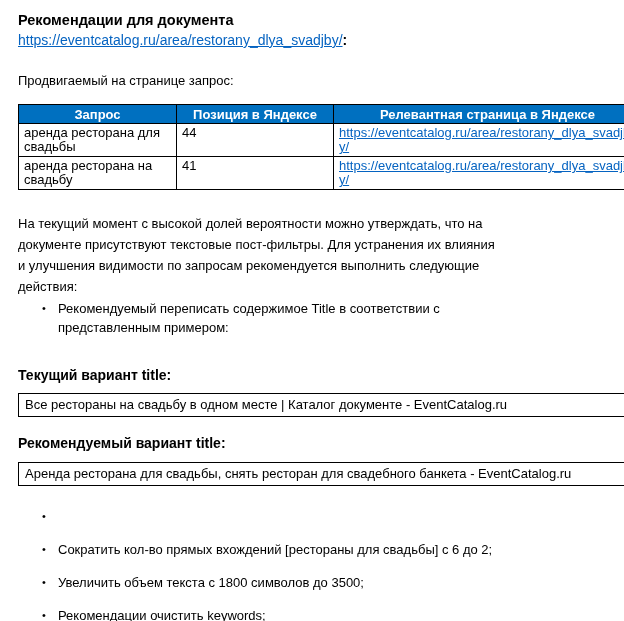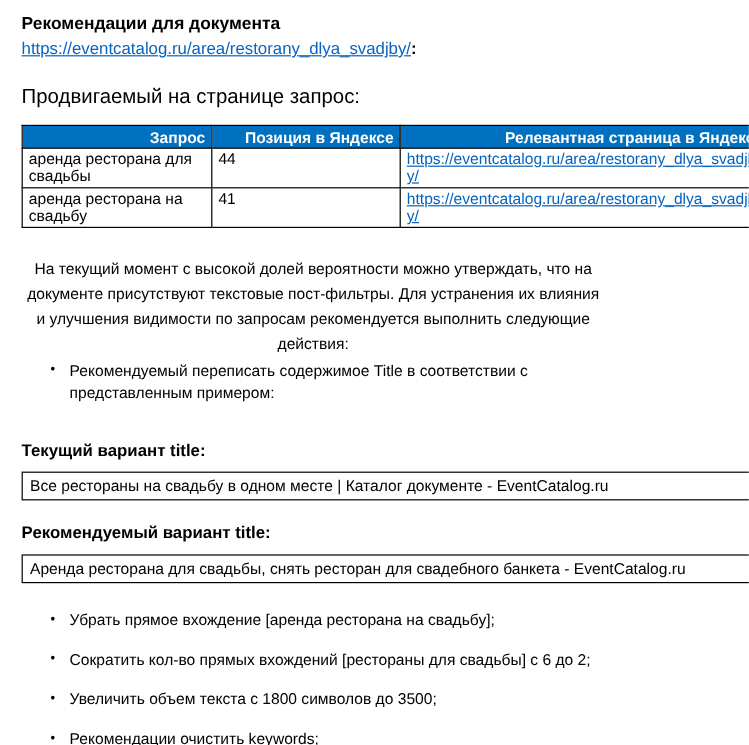--- a/index.html
+++ b/index.html
@@ -19,37 +19,37 @@
     line-height: 17px;
   }
   .link-line { margin-top: 3px; font-size: 14px; line-height: 17px; }
   .doc-link {
     color: var(--link-color, #0563C1);
     text-decoration: underline;
     cursor: pointer;
   }
   .bold-colon { font-weight: bold; color: var(--text-color, #000000); }
 
-  .intro { margin-top: 24px; font-size: 17px; line-height: 16px; }
+  .intro { margin-top: 24px; font-size: 13px; line-height: 16px; }
 
   table.queries {
     margin-top: 15px;
     border-collapse: collapse;
     table-layout: fixed;
     width: 623px;
     font-size: 13px;
   }
   table.queries th, table.queries td {
     border: 1px solid var(--border-color, #000000);
   }
   table.queries th {
     background: var(--table-header-bg, #0070C0);
     color: var(--table-header-text, #FFFFFF);
     font-weight: bold;
-    text-align: right;
+    text-align: center;
     height: 19px;
     padding: 1px 5px;
     line-height: 15px;
     overflow: hidden; white-space: nowrap;
   }
   table.queries td {
     height: 29px;
     padding: 2px 5px;
     line-height: 14px;
     vertical-align: top;
@@ -61,21 +61,20 @@
     word-break: break-all;
     cursor: pointer;
     display: inline-block;
   }
 
   .para {
     margin-top: 23px;
     font-size: 13px;
     line-height: 21px;
     max-width: 548px;
-    text-align: center;
   }
 
   .bullet { display: flex; padding-left: 24px; font-size: 13px; line-height: 19px; }
   .bullet .dot { width: 16px; flex: none; font-size: 11px; }
   .bullet-title { margin-top: 2px; }
   .bullet-title .btext { max-width: 432px; }
 
   .label { font-weight: bold; font-size: 14px; line-height: 16px; }
   .label-current { margin-top: 30px; }
   .label-recommended { margin-top: 18px; }
@@ -148,21 +147,20 @@
   </div>
 
   <div class="label label-recommended">Рекомендуемый вариант title:</div>
   <div class="title-box box-recommended">
     <span>Аренда ресторана для свадьбы, снять ресторан для свадебного банкета - EventCatalog.ru</span>
   </div>
 
   <div class="action-list">
     <div class="bullet">
       <span class="dot">•</span>
-      <span class="btext">Убрать прямое вхождение [аренда ресторана на свадьбу];</span>
     </div>
     <div class="bullet">
       <span class="dot">•</span>
       <span class="btext">Сократить кол-во прямых вхождений [рестораны для свадьбы] с 6 до 2;</span>
     </div>
     <div class="bullet">
       <span class="dot">•</span>
       <span class="btext">Увеличить объем текста с 1800 символов до 3500;</span>
     </div>
     <div class="bullet">

